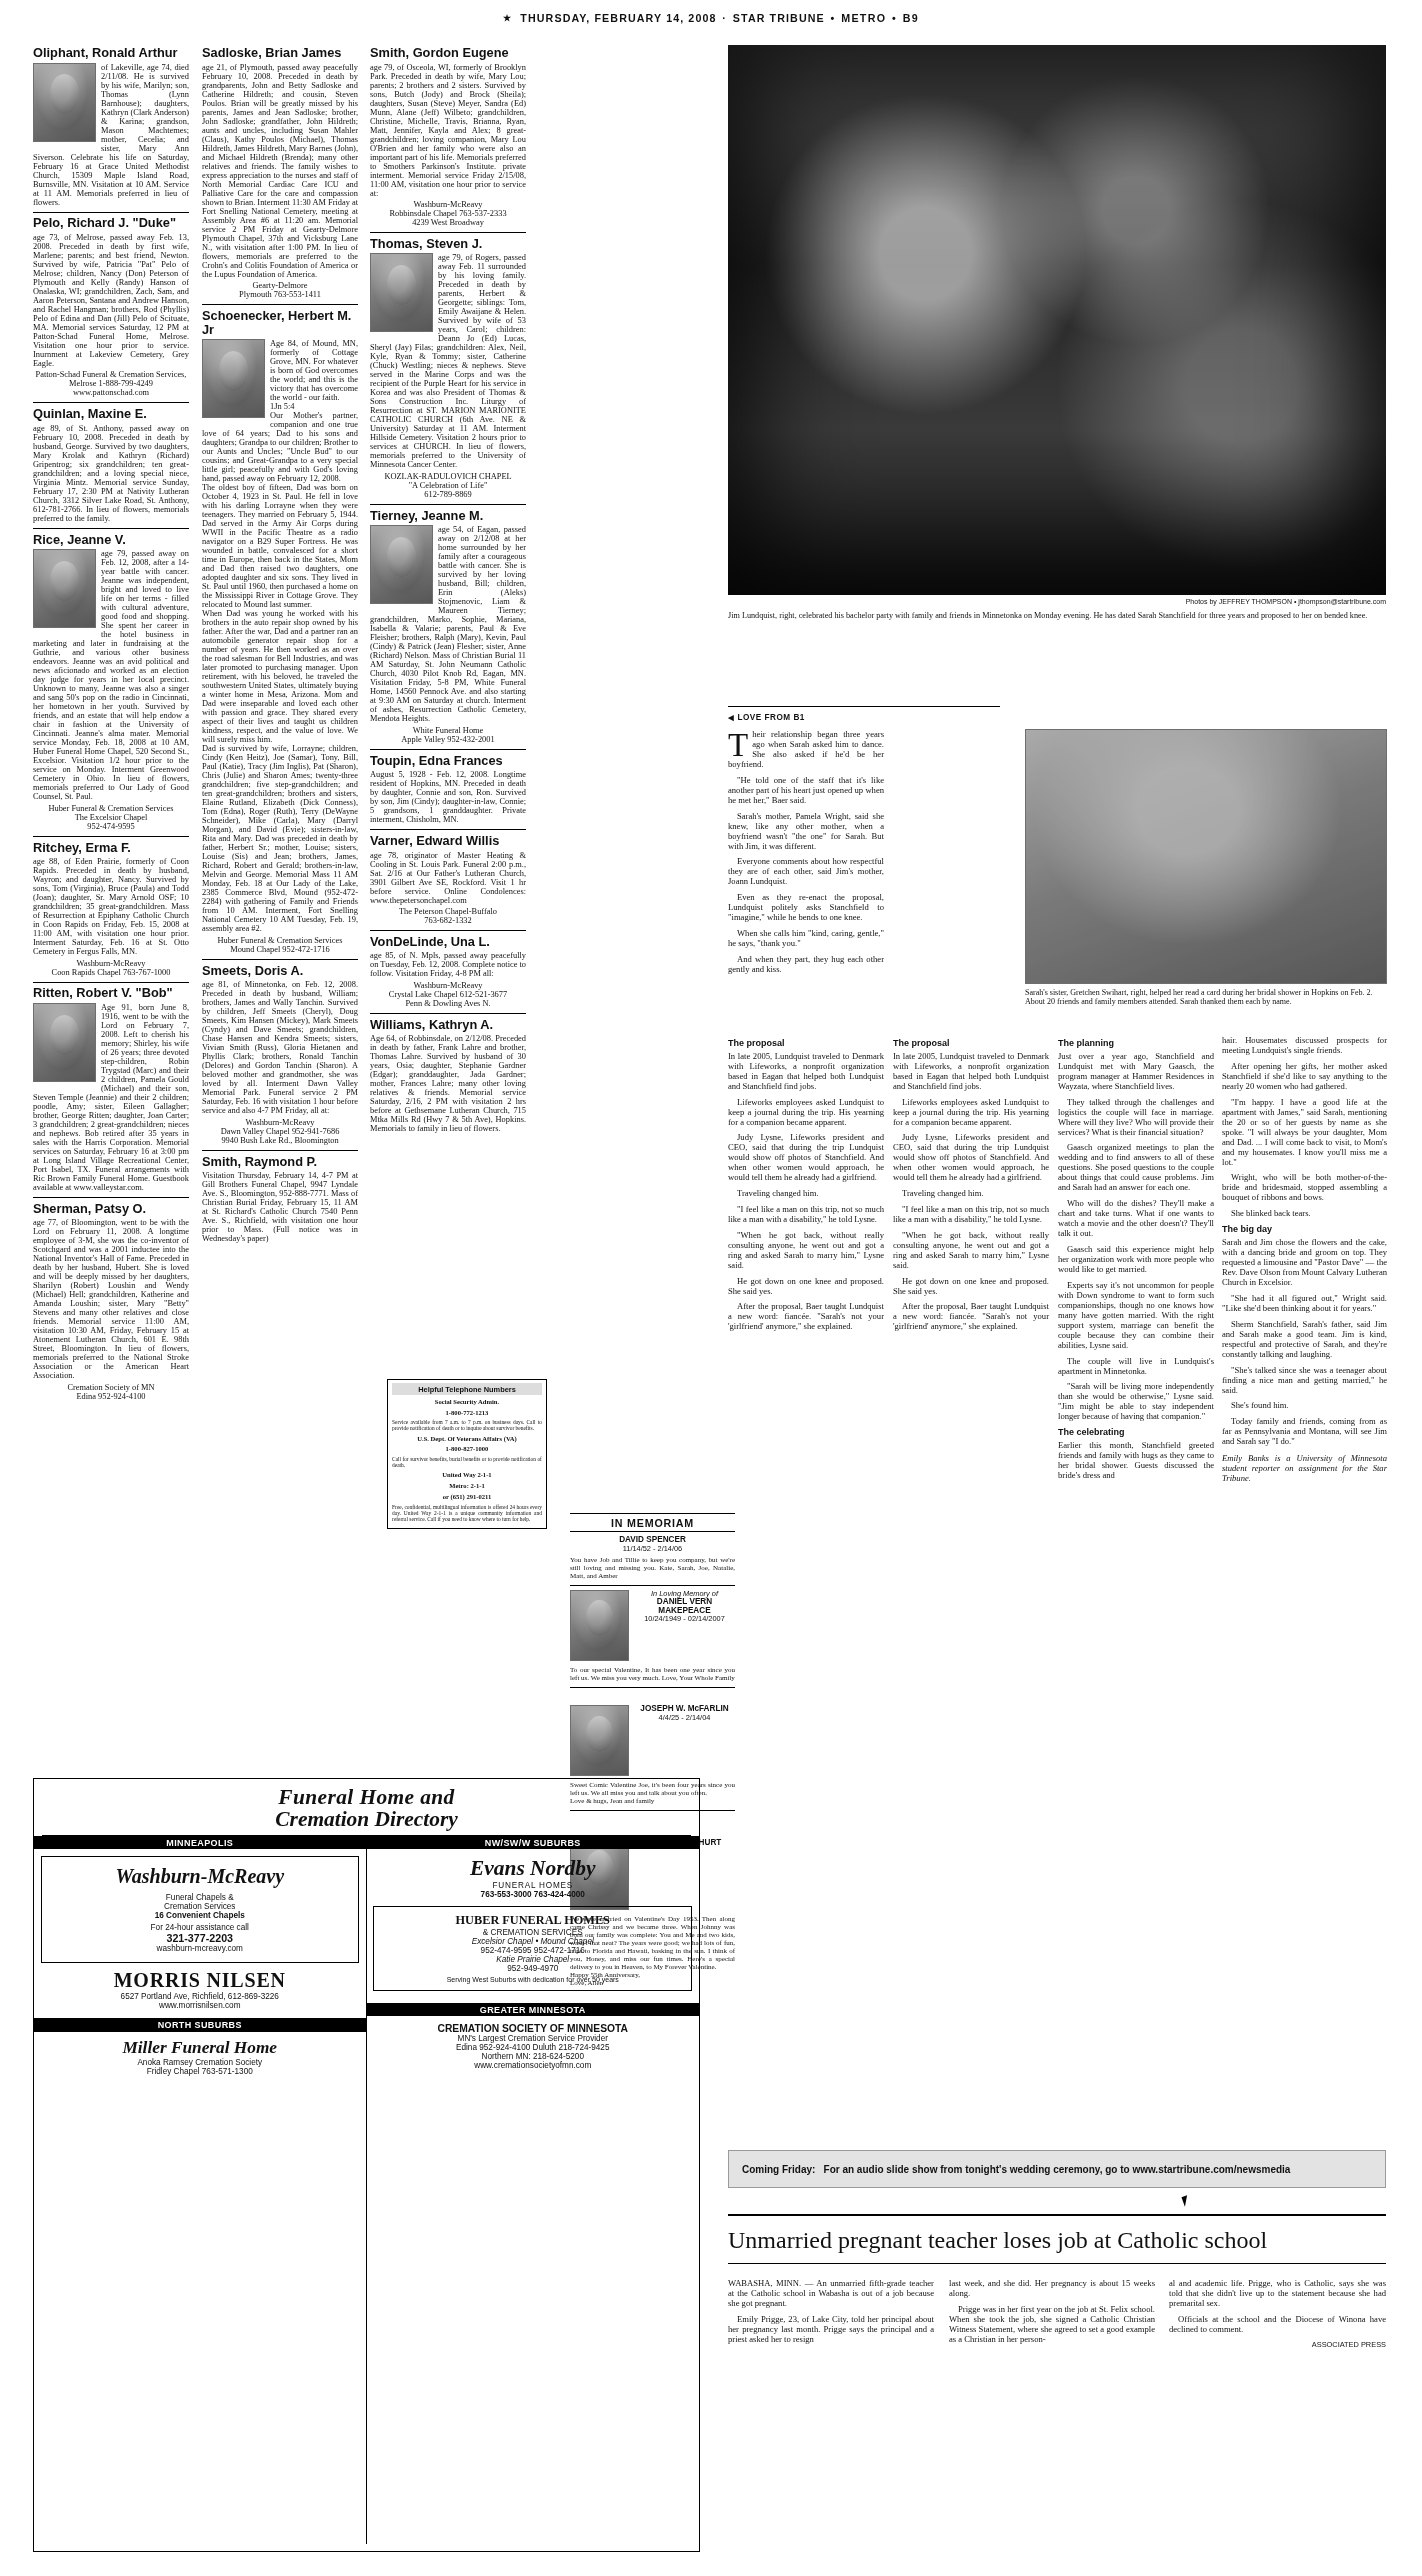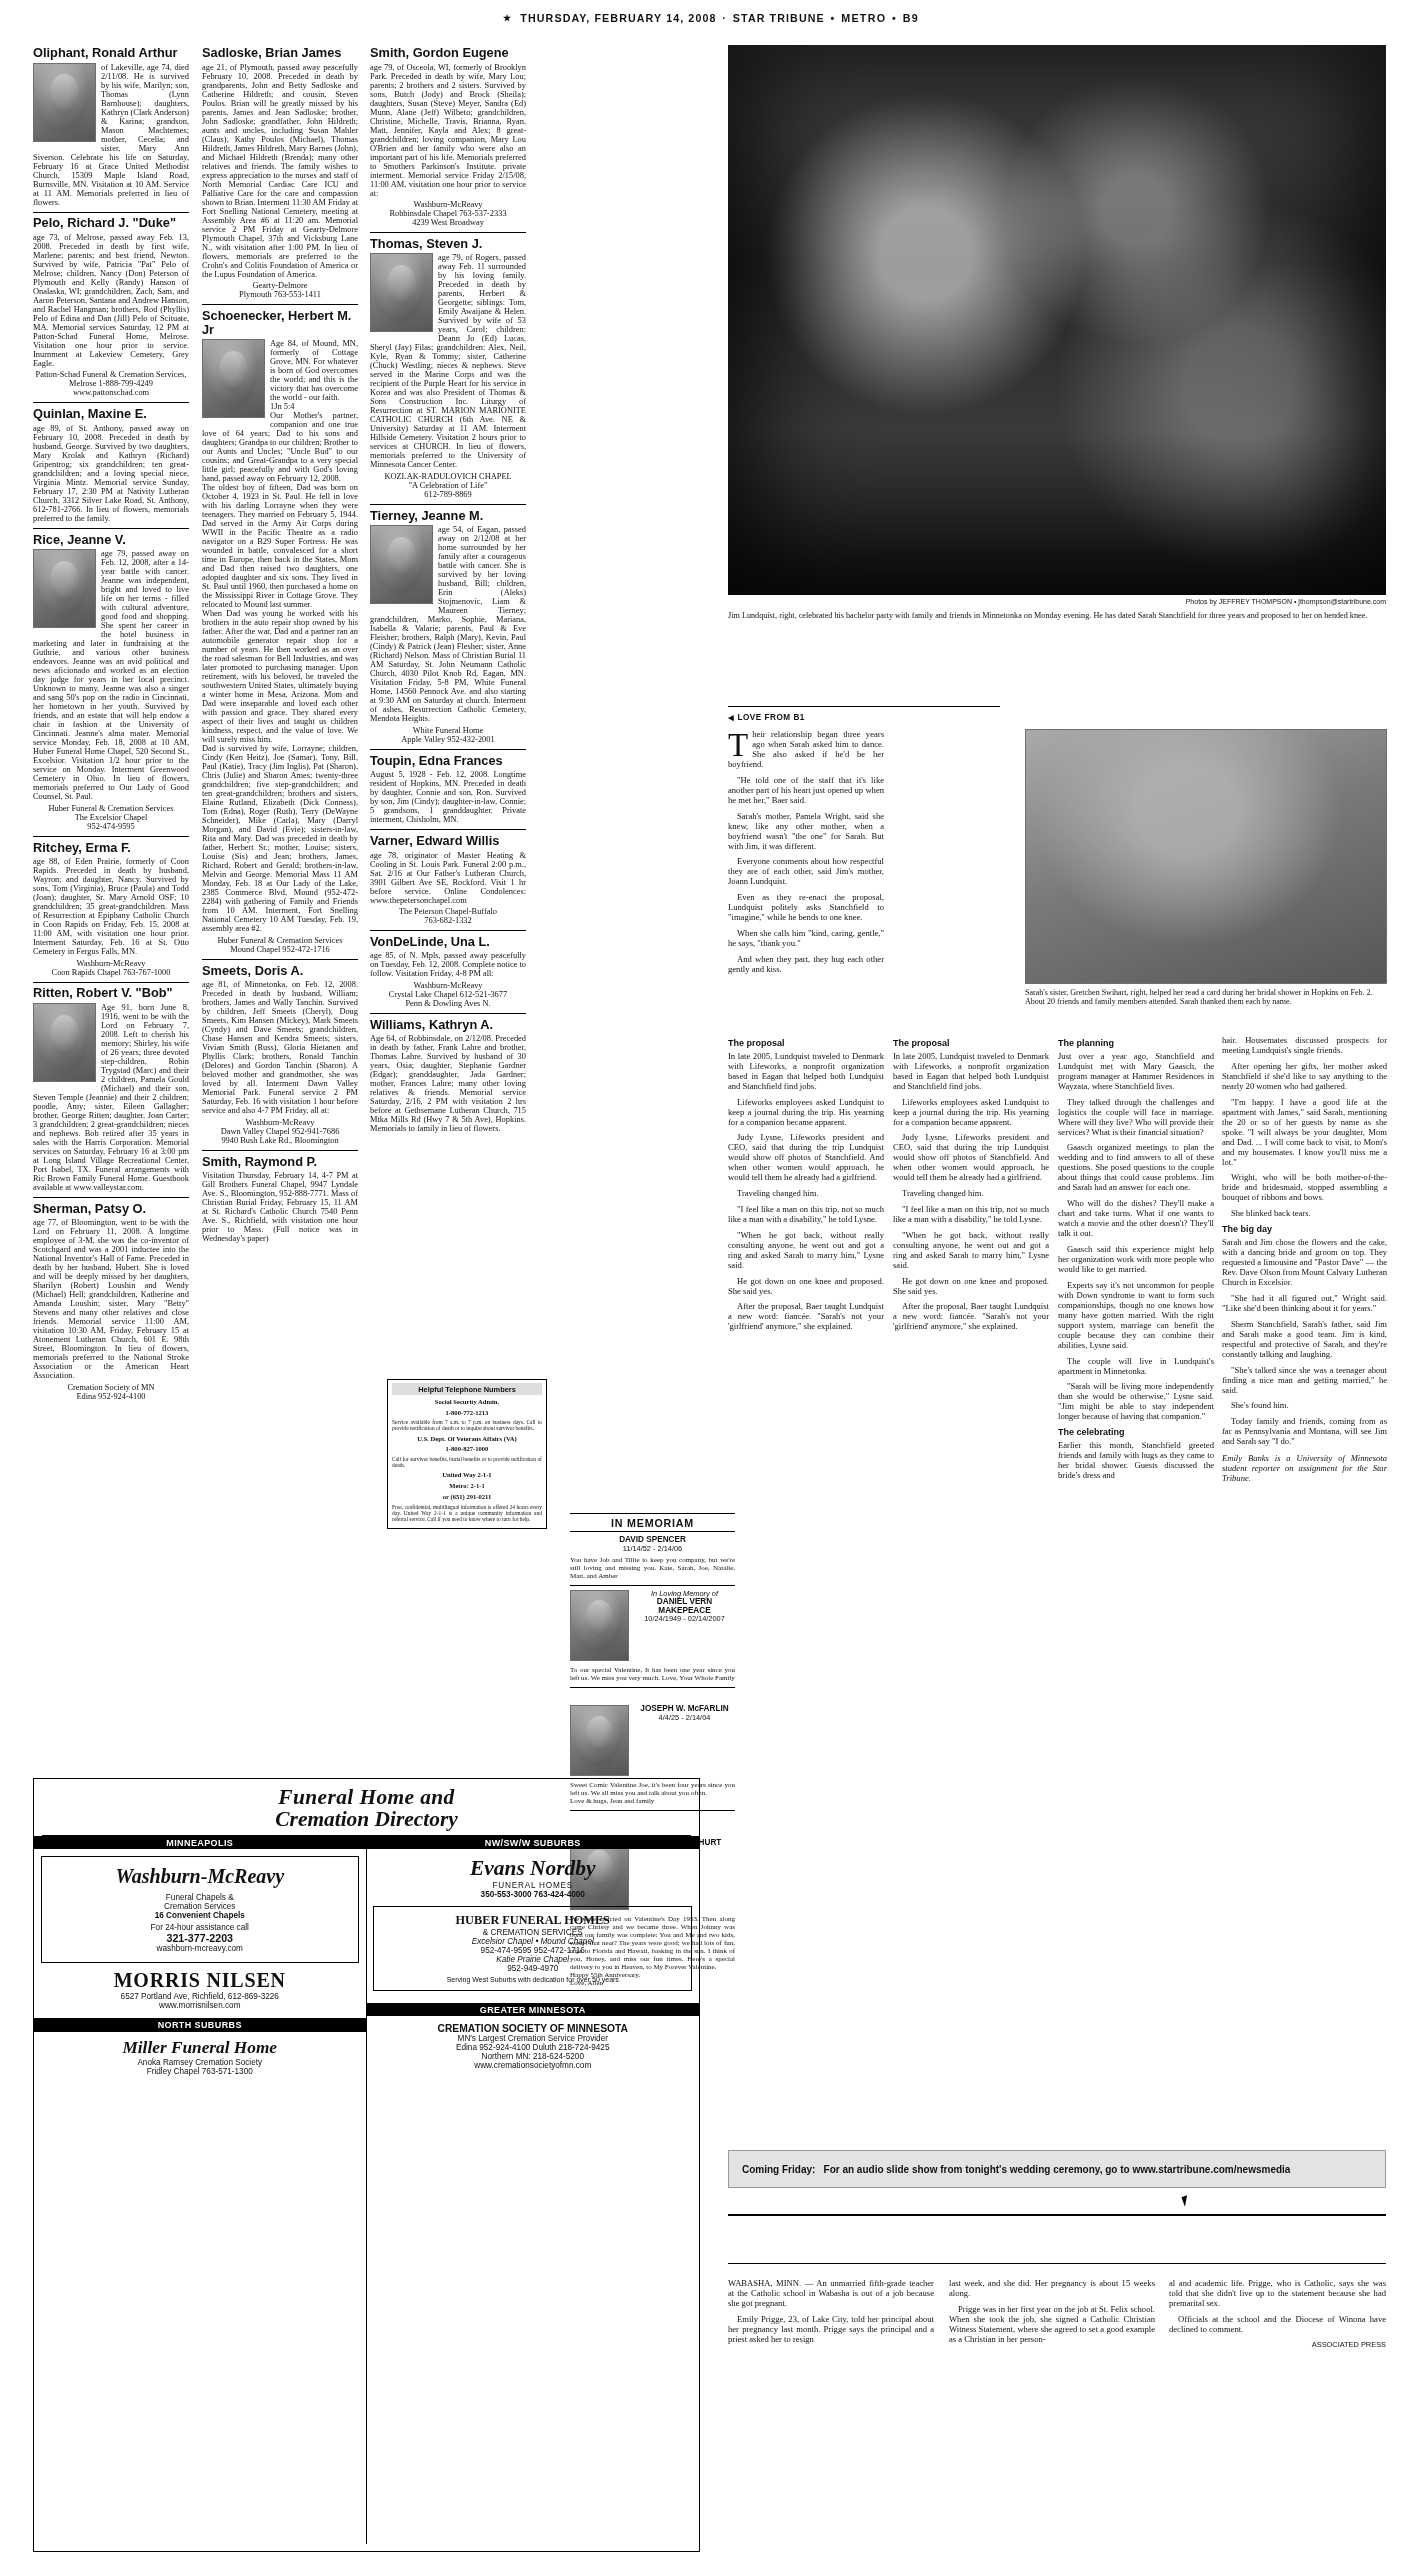--- a/index.html
+++ b/index.html
@@ -457,20 +457,21 @@
     <p style="font-style:italic;text-indent:0;margin-top:6.6px;">Emily Banks is a University of Minnesota student reporter on assignment for the Star Tribune.</p>
   </div>
 
   <div class="coming-bar">
     <span class="lab">Coming Friday:</span>
     <span class="txt">For an audio slide show from tonight's wedding ceremony, go to www.startribune.com/newsmedia</span>
   </div>
   <div class="cursor"></div>
 
   <div class="bottom-rule"></div>
+  <div class="bottom-head">Unmarried pregnant teacher loses job at Catholic school</div>
   <div class="bottom-rule2"></div>
 
   <div class="story-col" style="left:728px; top:2278px; width:206px;">
     <p class="first">WABASHA, MINN. — An unmarried fifth-grade teacher at the Catholic school in Wabasha is out of a job because she got pregnant.</p>
     <p>Emily Prigge, 23, of Lake City, told her principal about her pregnancy last month. Prigge says the principal and a priest asked her to resign</p>
   </div>
   <div class="story-col" style="left:949px; top:2278px; width:206px;">
     <p class="first">last week, and she did. Her pregnancy is about 15 weeks along.</p>
     <p>Prigge was in her first year on the job at St. Felix school. When she took the job, she signed a Catholic Christian Witness Statement, where she agreed to set a good example as a Christian in her person-</p>
   </div>
@@ -514,21 +515,21 @@
           <div class="fd-cell">Fridley Chapel      763-571-1300</div>
         </div>
       </div>
 
       <div style="width:50%;">
         <div class="fd-colhead">NW/SW/W SUBURBS</div>
 
         <div style="margin:6.6px; text-align:center;">
           <div class="script" style="font-size:21.4px;">Evans Nordby</div>
           <div class="fd-cell" style="letter-spacing:0.8px;">FUNERAL HOMES</div>
-          <div class="fd-cell" style="font-weight:bold;">350-553-3000                 763-424-4000</div>
+          <div class="fd-cell" style="font-weight:bold;">763-553-3000                 763-424-4000</div>
         </div>
 
         <div style="border:1.6px solid #000; margin:6.6px; padding:6.6px 5px; text-align:center;">
           <div style="font-family:'Liberation Serif',serif;font-weight:bold;font-size:12.3px;">HUBER FUNERAL HOMES</div>
           <div class="fd-cell">&amp; CREMATION SERVICES</div>
           <div class="fd-cell" style="font-style:italic;">Excelsior Chapel  •  Mound Chapel</div>
           <div class="fd-cell">952-474-9595            952-472-1716</div>
           <div class="fd-cell" style="font-style:italic;">Katie Prairie Chapel</div>
           <div class="fd-cell">952-949-4970</div>
           <div class="tiny" style="margin-top:2.5px;font-family:'Liberation Sans',sans-serif;">Serving West Suburbs with dedication for over 50 years</div>

